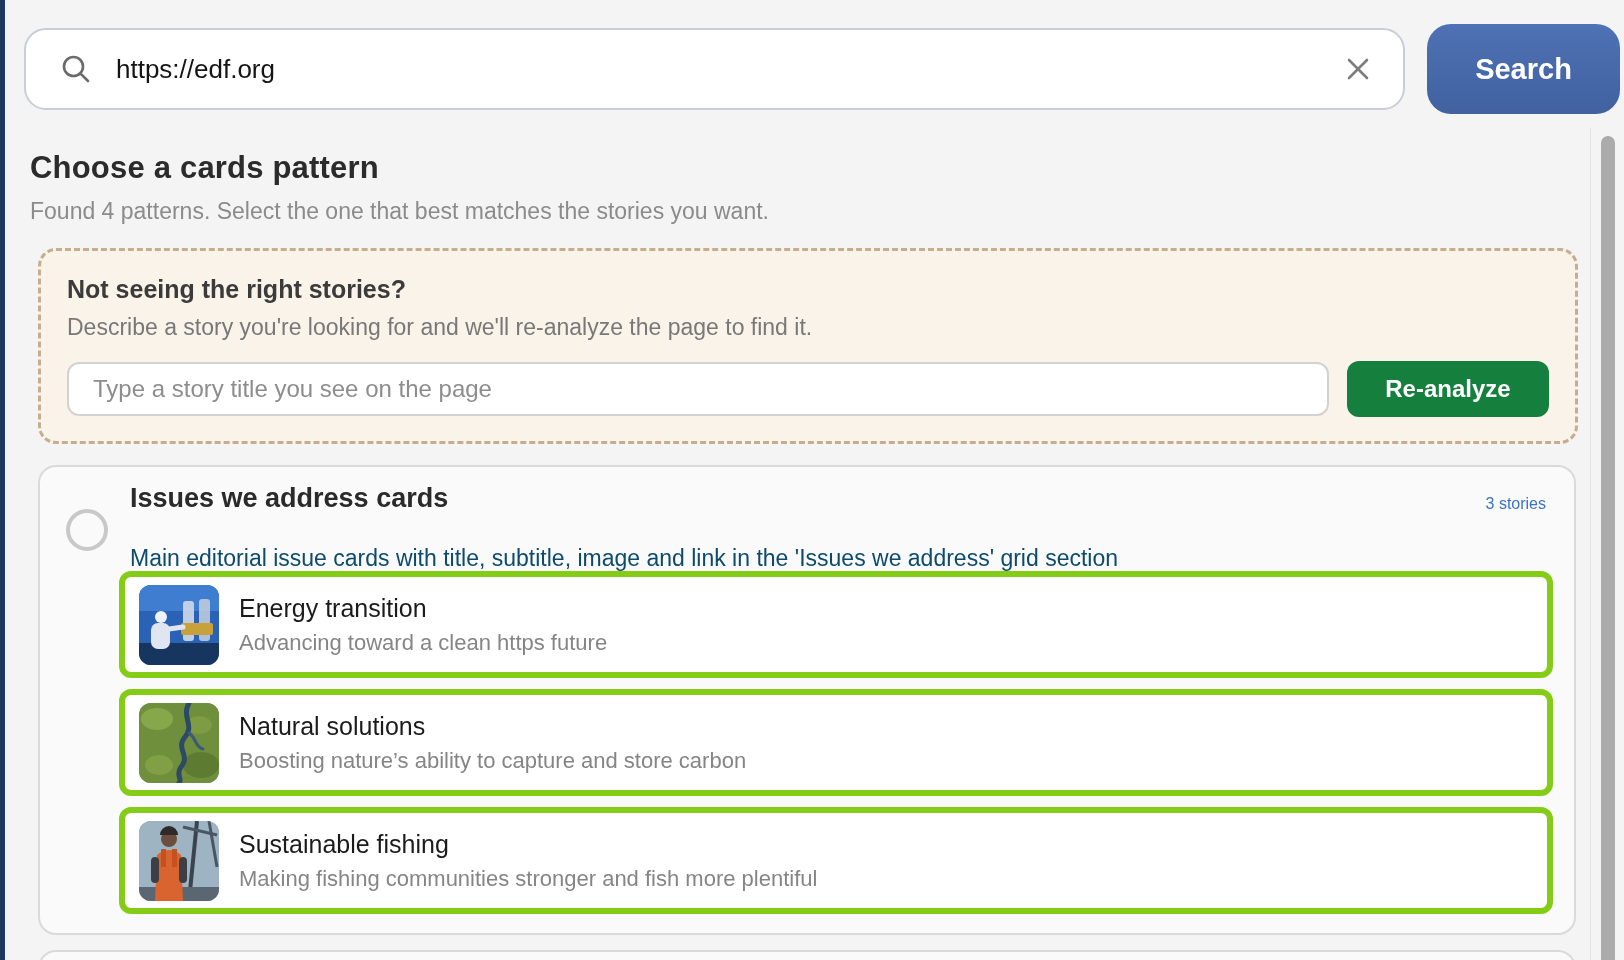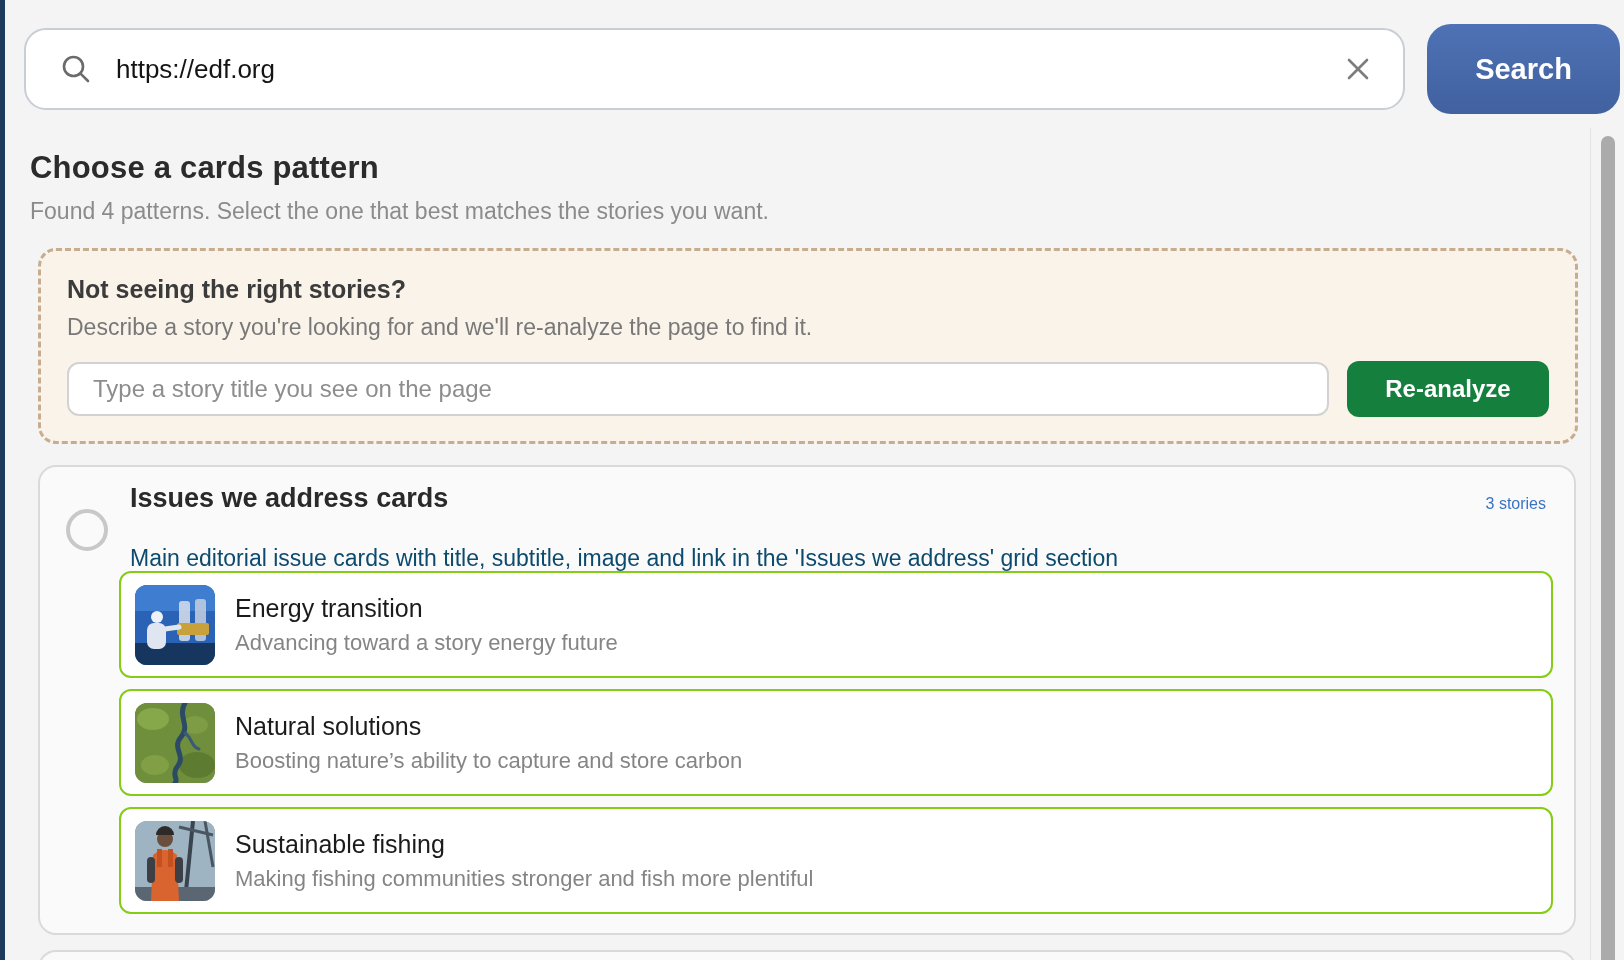--- a/index.html
+++ b/index.html
@@ -64,21 +64,21 @@
   }
   .radio {
     position:absolute; left:26px; top:42px; width:42px; height:42px;
     border:4px solid #c8c8c8; border-radius:50%; background:transparent; cursor:pointer;
   }
   .pc-title { position:absolute; left:90px; top:16px; font-size:27px; font-weight:bold; color:#2a2a2a; }
   .pc-count { position:absolute; right:28px; top:28px; font-size:16px; color:#3a72c6; cursor:pointer; }
   .pc-desc  { position:absolute; left:90px; top:58px; font-size:23px; color:#0c4a6e;margin-top:20px; }
   .stories { position:absolute; left:79px; top:104px; width:1434px; }
   .story-row {
-    height:107px; background:#fff; border:2px solid #84cc16; border-radius:12px;
+    height:107px; background:#fff; border:6px solid #84cc16; border-radius:12px;
     display:flex; align-items:center; gap:20px; padding:4px 14px; margin-bottom:11px;
   }
   .story-row:last-child { margin-bottom:0; }
   .thumb {
     flex:0 0 auto; width:80px; height:80px; border-radius:12px; overflow:hidden;
     position:relative; background:#888;
   }
   .thumb svg { display:block; width:80px; height:80px; }
   .story-text { display:flex; flex-direction:column; gap:7px; }
   .story-title { font-size:25px; color:#1b1b1b; }
@@ -150,21 +150,21 @@
             <rect x="44" y="16" width="11" height="40" rx="3" fill="#cfd9e8" opacity="0.9"></rect>
             <rect x="60" y="14" width="11" height="42" rx="3" fill="#bccadd" opacity="0.9"></rect>
             <rect x="42" y="38" width="32" height="12" rx="2" fill="#c9a13b"></rect>
             <circle cx="22" cy="32" r="6" fill="#eef1f7"></circle>
             <rect x="12" y="38" width="19" height="26" rx="7" fill="#dfe6f2"></rect>
             <line x1="30" y1="44" x2="44" y2="42" stroke="#dfe6f2" stroke-width="5" stroke-linecap="round"></line>
           </svg>
         </div>
         <div class="story-text">
           <div class="story-title">Energy transition</div>
-          <div class="story-sub">Advancing toward a story energy future</div>
+          <div class="story-sub">Advancing toward a clean https future</div>
         </div>
       </div>
 
       <div class="story-row">
         <div class="thumb">
           <svg viewBox="0 0 80 80">
             <rect width="80" height="80" fill="#6f8f3c"></rect>
             <ellipse cx="18" cy="16" rx="16" ry="11" fill="#87a84a"></ellipse>
             <ellipse cx="62" cy="62" rx="18" ry="13" fill="#5d7c31"></ellipse>
             <ellipse cx="60" cy="22" rx="13" ry="9" fill="#7e9c44"></ellipse>

